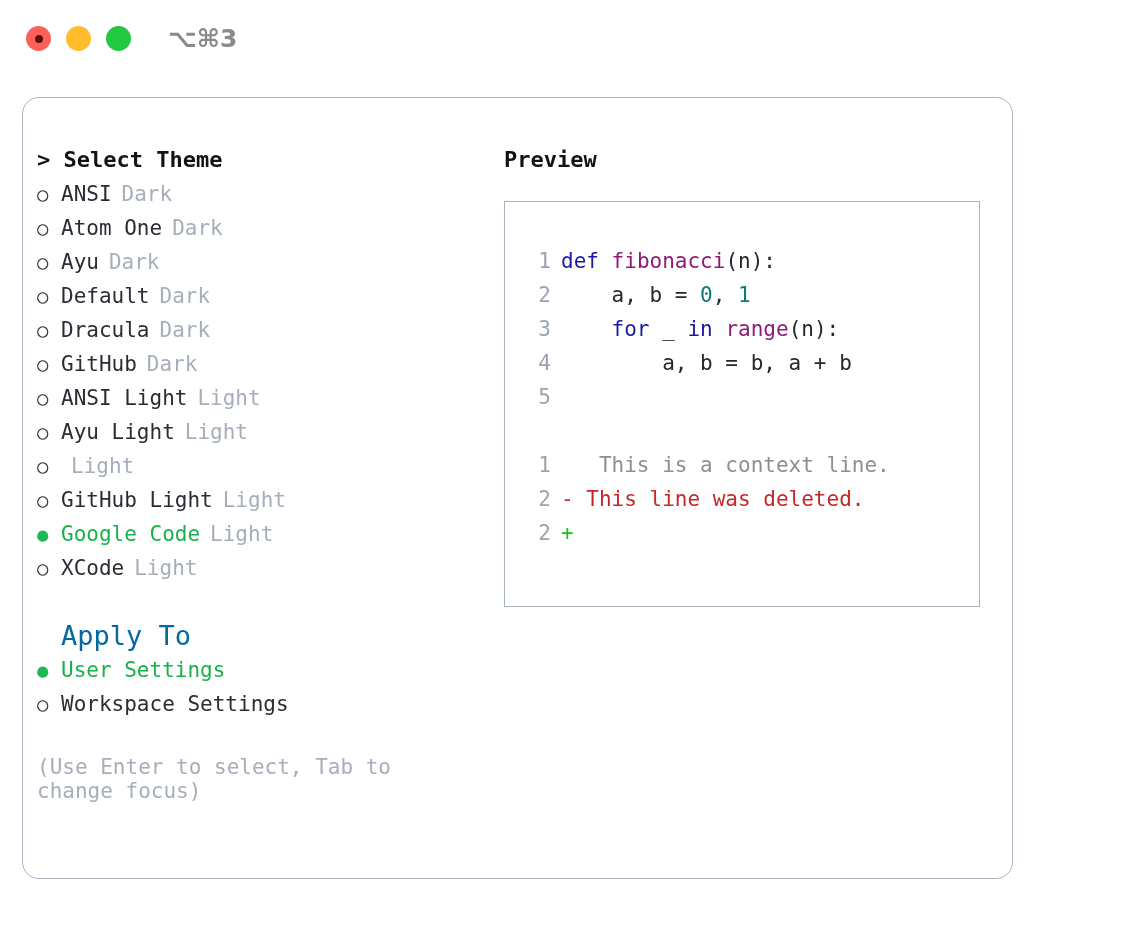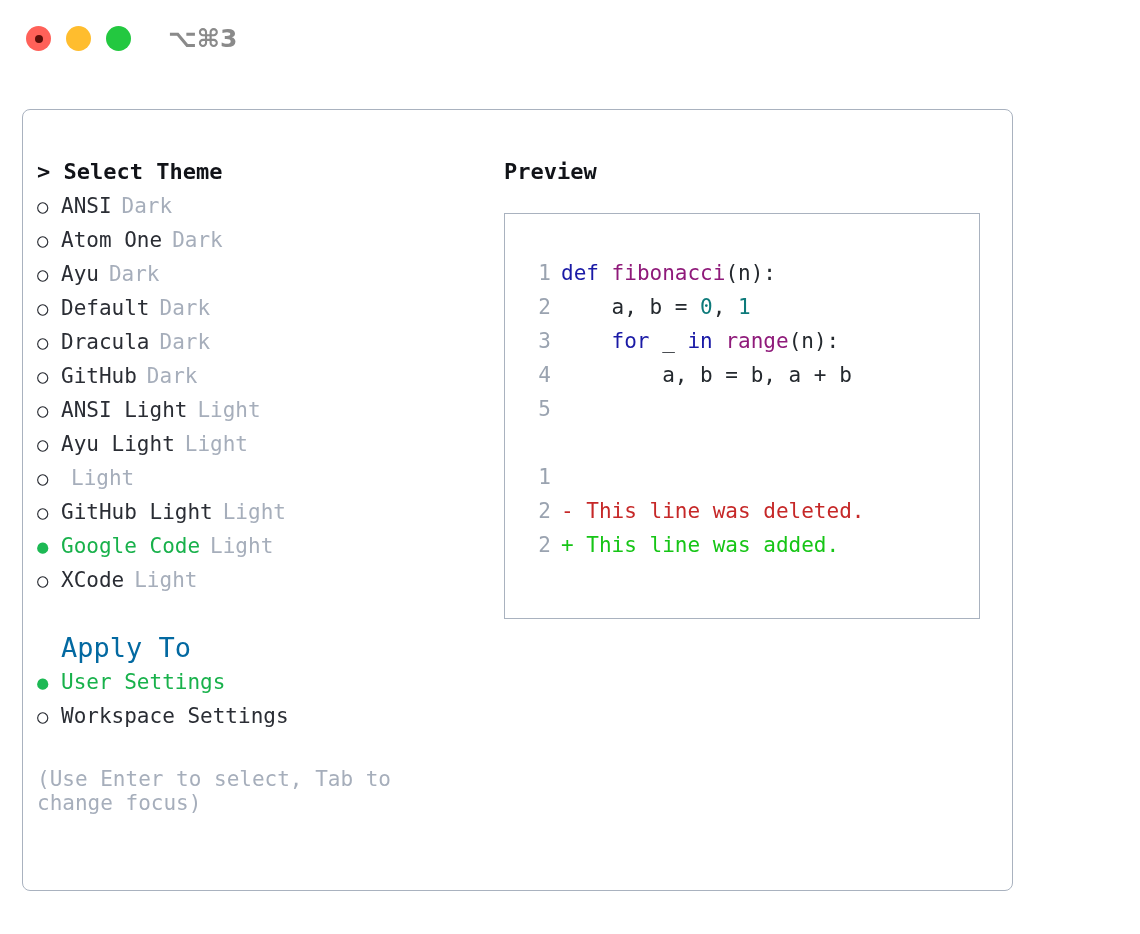--- a/index.html
+++ b/index.html
@@ -66,24 +66,23 @@
     font-family: "DejaVu Sans", "Liberation Sans", sans-serif;
   }
   
   .panel {
     position: absolute;
     left: 22px;
     top: 97px;
     width: 991px;
     height: 782px;
     border: 1px solid #a9b2bf;
-    border-radius: 8px;
+    border-radius: 17px;
     box-sizing: border-box;
     background: #ffffff;
-    margin-top: 12px;
   }
   
   .left-col {
     position: absolute;
     left: 14px;
     top: 45px;
     width: 440px;
   }
   .heading {
     font-size: 22px;
@@ -223,21 +222,21 @@
       <div class="preview-box">
         <div id="code-block">
             <div class="code-line"><span class="lineno">1</span><span class="code-text"><span class="kw">def</span><span class="pl"> </span><span class="fn">fibonacci</span><span class="pl">(n):</span></span></div>
             <div class="code-line"><span class="lineno">2</span><span class="code-text"><span class="pl">    a, b = </span><span class="num">0</span><span class="pl">, </span><span class="num">1</span></span></div>
             <div class="code-line"><span class="lineno">3</span><span class="code-text"><span class="pl">    </span><span class="kw">for</span><span class="pl"> _ </span><span class="kw">in</span><span class="pl"> </span><span class="fn">range</span><span class="pl">(n):</span></span></div>
             <div class="code-line"><span class="lineno">4</span><span class="code-text"><span class="pl">        a, b = b, a + b</span></span></div>
             <div class="code-line"><span class="lineno">5</span></div>
           </div>
         <div class="blank-line"></div>
         <div id="diff-block">
-            <div class="code-line"><span class="lineno">1</span><span class="diff-ctx"> </span></div>
+            <div class="code-line"><span class="lineno">1</span><span class="diff-ctx"> </span><span class="diff-ctx">  This is a context line.</span></div>
             <div class="code-line"><span class="lineno">2</span><span class="diff-del">-</span><span class="diff-del"> This line was deleted.</span></div>
-            <div class="code-line"><span class="lineno">2</span><span class="diff-add">+</span><span class="diff-add"> This line was added.</span></div>
+            <div class="code-line"><span class="lineno">2</span><span class="diff-add">+</span></div>
           </div>
       </div>
     </div>
 
   </div>
 </div>
 
 </body></html>

